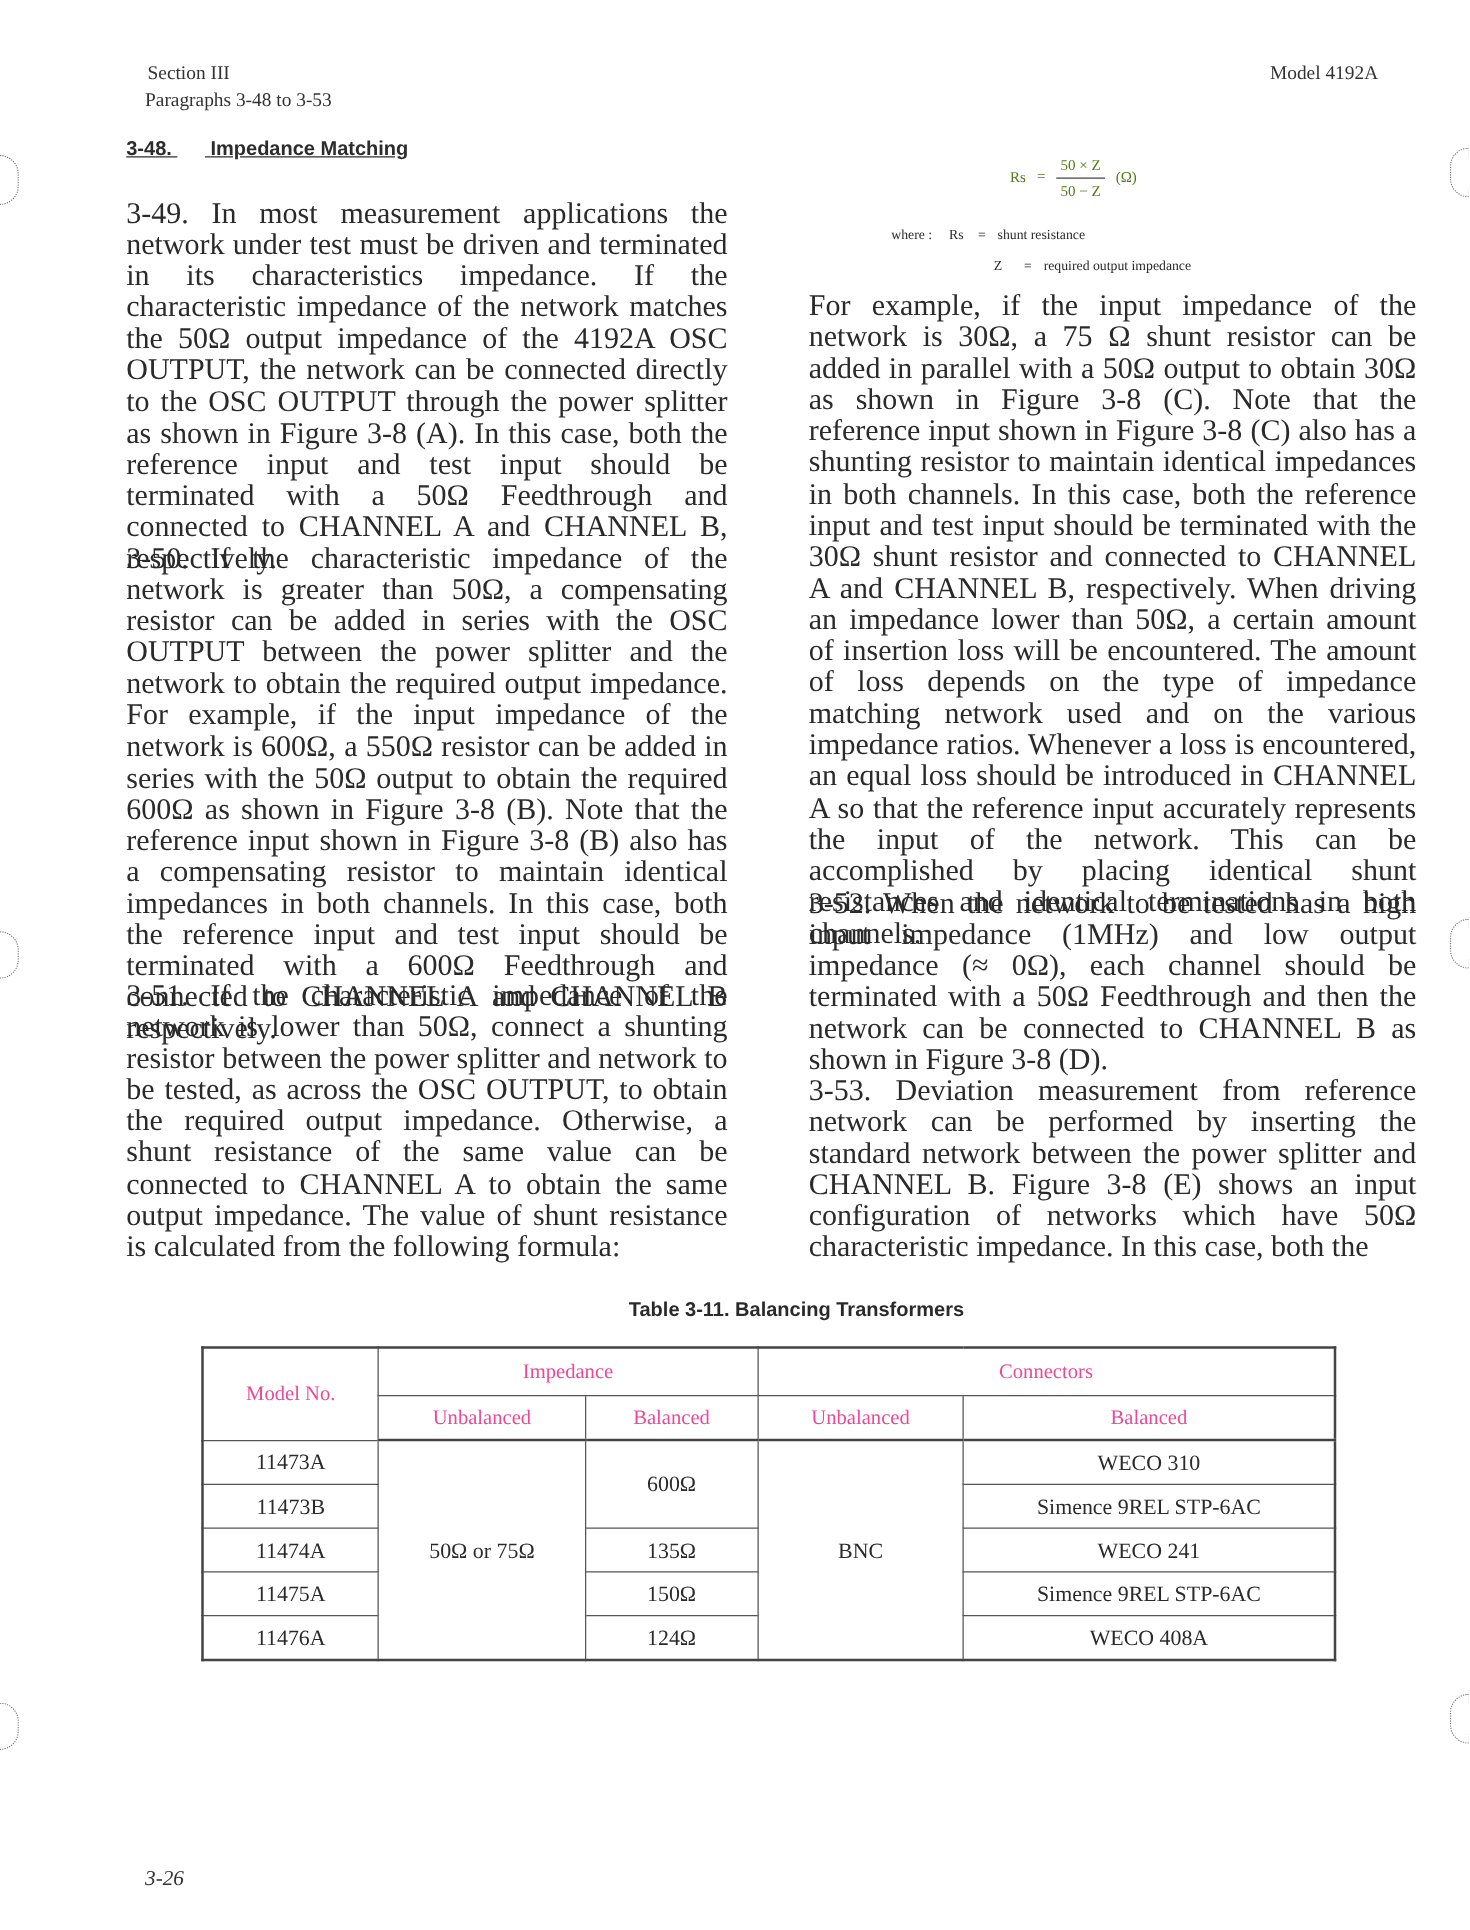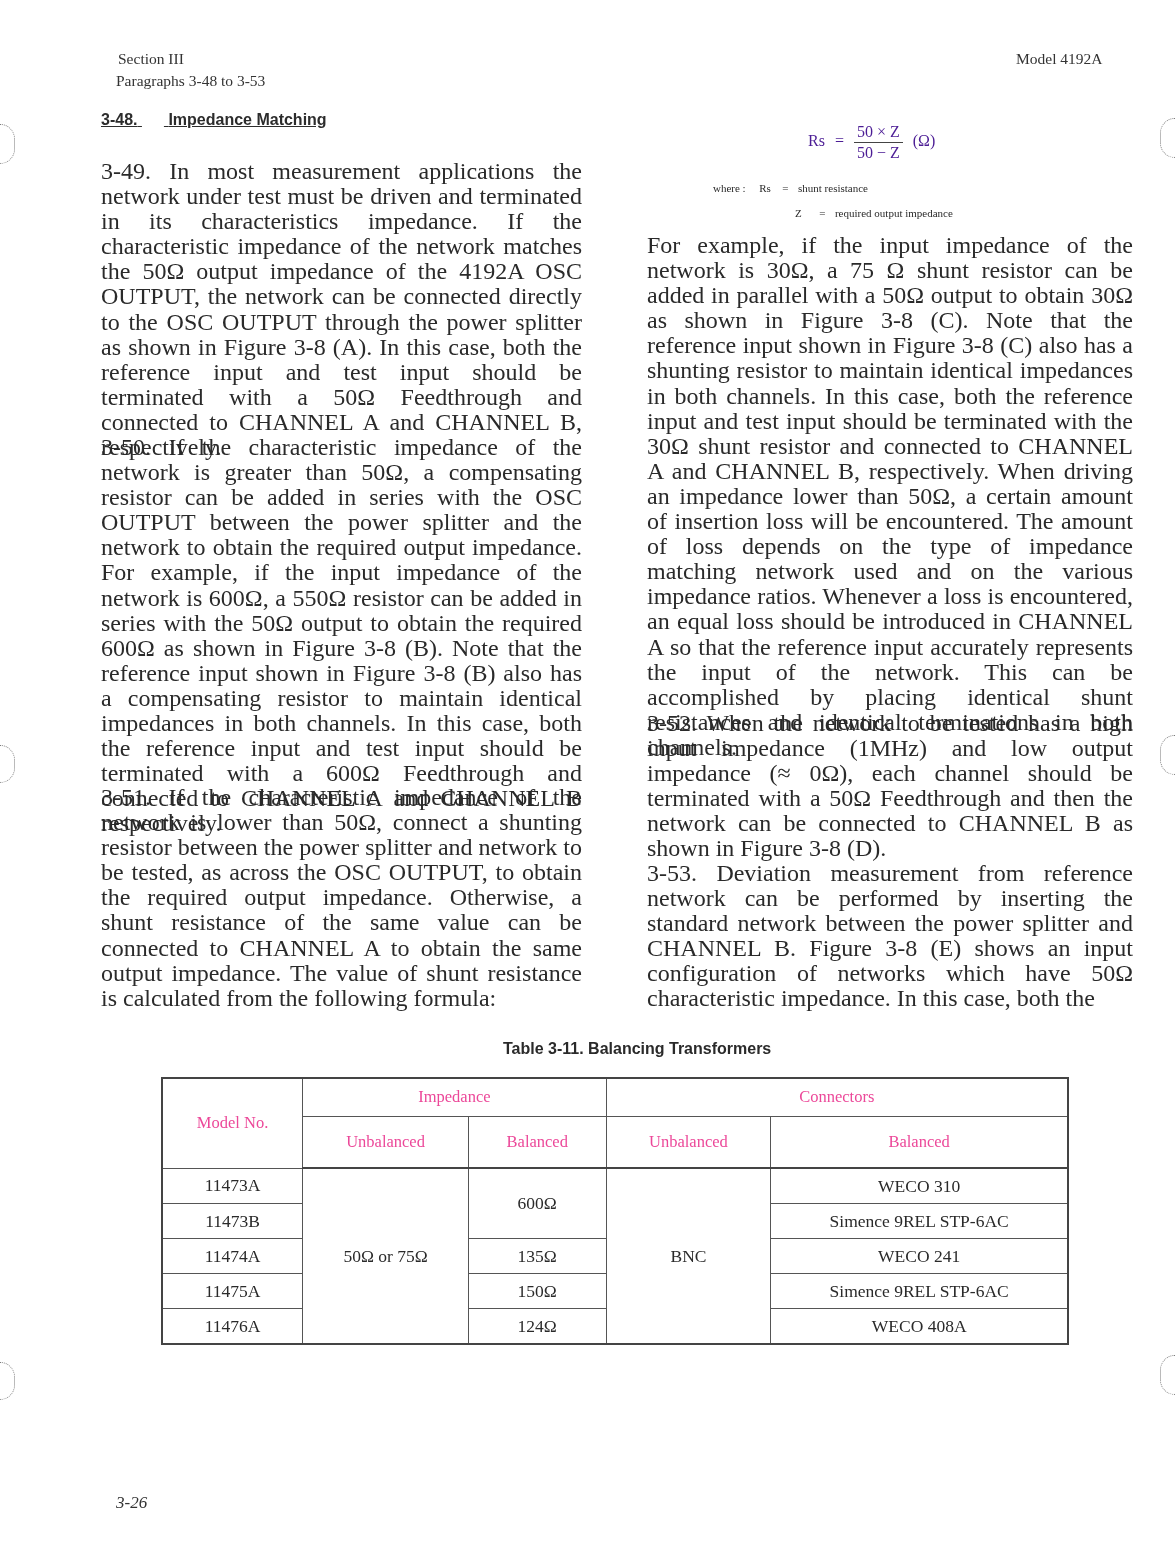--- a/index.html
+++ b/index.html
@@ -3,21 +3,21 @@
 <meta charset="utf-8">
 <style>
   html, body { margin:0; padding:0; background:#ffffff; }
   body { width:1176px; height:1544px; position:relative; overflow:hidden; color:#2a2a2a; font-family:"Liberation Serif","DejaVu Serif",serif; }
   .abs { position:absolute; }
   .hdr { font-size:15.5px; line-height:22px; color:#333; }
   .heading { font-family:"Liberation Sans","DejaVu Sans",sans-serif; font-weight:bold; font-size:16px; color:#2c2c2c;text-decoration:underline; }
   .para { font-size:24px; line-height:25.1px; text-align:justify; text-align-last:left; color:#2a2a2a; }
   .col-left { left:101px; width:481px; }
   .col-right { left:647px; width:486px; }
-  .formula { font-size:16px; color:#4c1d95; }
+  .formula { font-size:12px; color:#4d7c0f; }
   .frac { display:inline-flex; flex-direction:column; align-items:center; vertical-align:middle; margin:0 6px; }
   .frac .num { border-bottom:1px solid #444; padding:0 3px; line-height:20px; }
   .frac .den { padding:0 3px; line-height:20px; }
   .where-row { font-size:11px; line-height:25px; }
   .table-title { font-family:"Liberation Sans","DejaVu Sans",sans-serif; font-weight:bold; font-size:16px; color:#2a2a2a;margin-left:41px; }
   table.bt { border-collapse:collapse; position:absolute; left:161px; top:1077px; width:908px; }
   table.bt td, table.bt th { border:1px solid #555; text-align:center; padding:0; }
   table.bt th { font-family:Liberation Serif, serif; font-weight:normal; font-size:16.5px; color:#ec4899; }
   table.bt td { font-family:"Liberation Serif","DejaVu Serif",serif; font-size:17.5px; color:#2a2a2a; height:34px; }
   table.bt { border:2px solid #444; }
@@ -81,21 +81,21 @@
     <col style="width:138px">
     <col style="width:165px">
     <col style="width:298px">
   </colgroup>
   <thead>
     <tr style="height:38px;">
       <th rowspan="2">Model No.</th>
       <th colspan="2">Impedance</th>
       <th colspan="2">Connectors</th>
     </tr>
-    <tr style="height:52px;">
+    <tr style="height:36px;">
       <th>Unbalanced</th>
       <th>Balanced</th>
       <th>Unbalanced</th>
       <th>Balanced</th>
     </tr>
   </thead>
   <tbody>
     <tr>
       <td>11473A</td>
       <td rowspan="5">50Ω or 75Ω</td>

